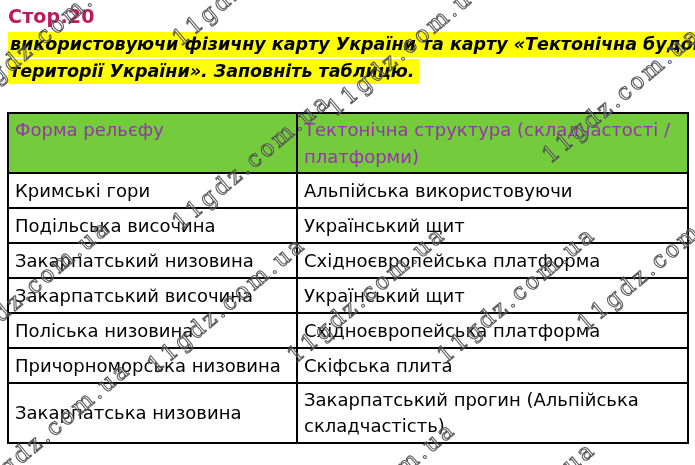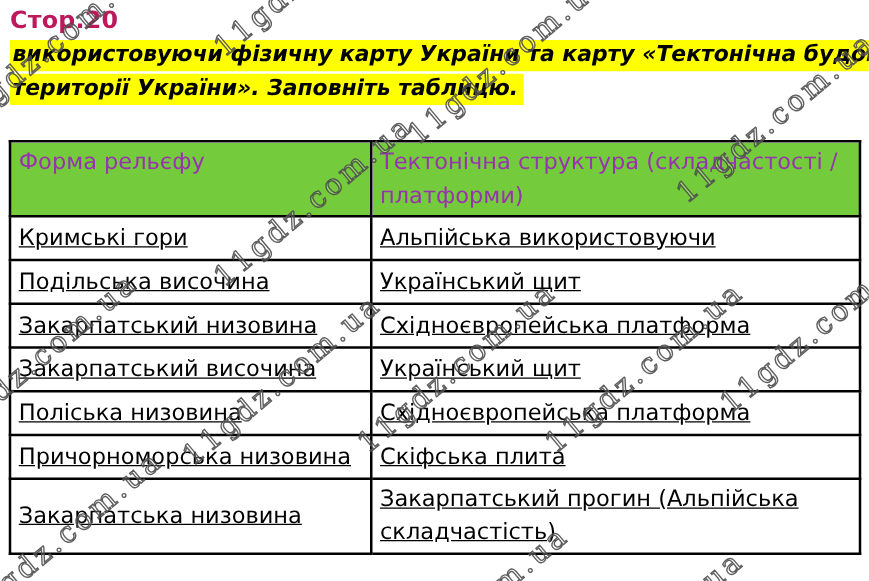--- a/index.html
+++ b/index.html
@@ -33,21 +33,21 @@
   }
   col.c1{width:289px;}
   table.relief th,table.relief td{
     border:2px solid #000;text-align:left;font-weight:normal;
     font-size:18px;color:#000;padding:2px 6px;overflow:hidden;
   }
   table.relief thead th{
     background:#74cb3b;color:#9932b0;vertical-align:top;
     height:54px;line-height:27px;padding-top:2px;
   }
-  table.relief tbody tr{height:35px;text-decoration:underline;}
+  table.relief tbody tr{height:35px;}
   table.relief tbody tr.tall{height:60px;padding-left:16px;}
   table.relief tbody td{vertical-align:middle;line-height:26px;}
 
   
   .wm{
     position:absolute;white-space:nowrap;pointer-events:none;z-index:6;
     font-family:"DejaVu Serif","Liberation Serif",serif;
     font-size:23px;letter-spacing:3px;
     color:rgba(255,255,255,0.28);
     -webkit-text-stroke:1.1px #4d4d4d;

